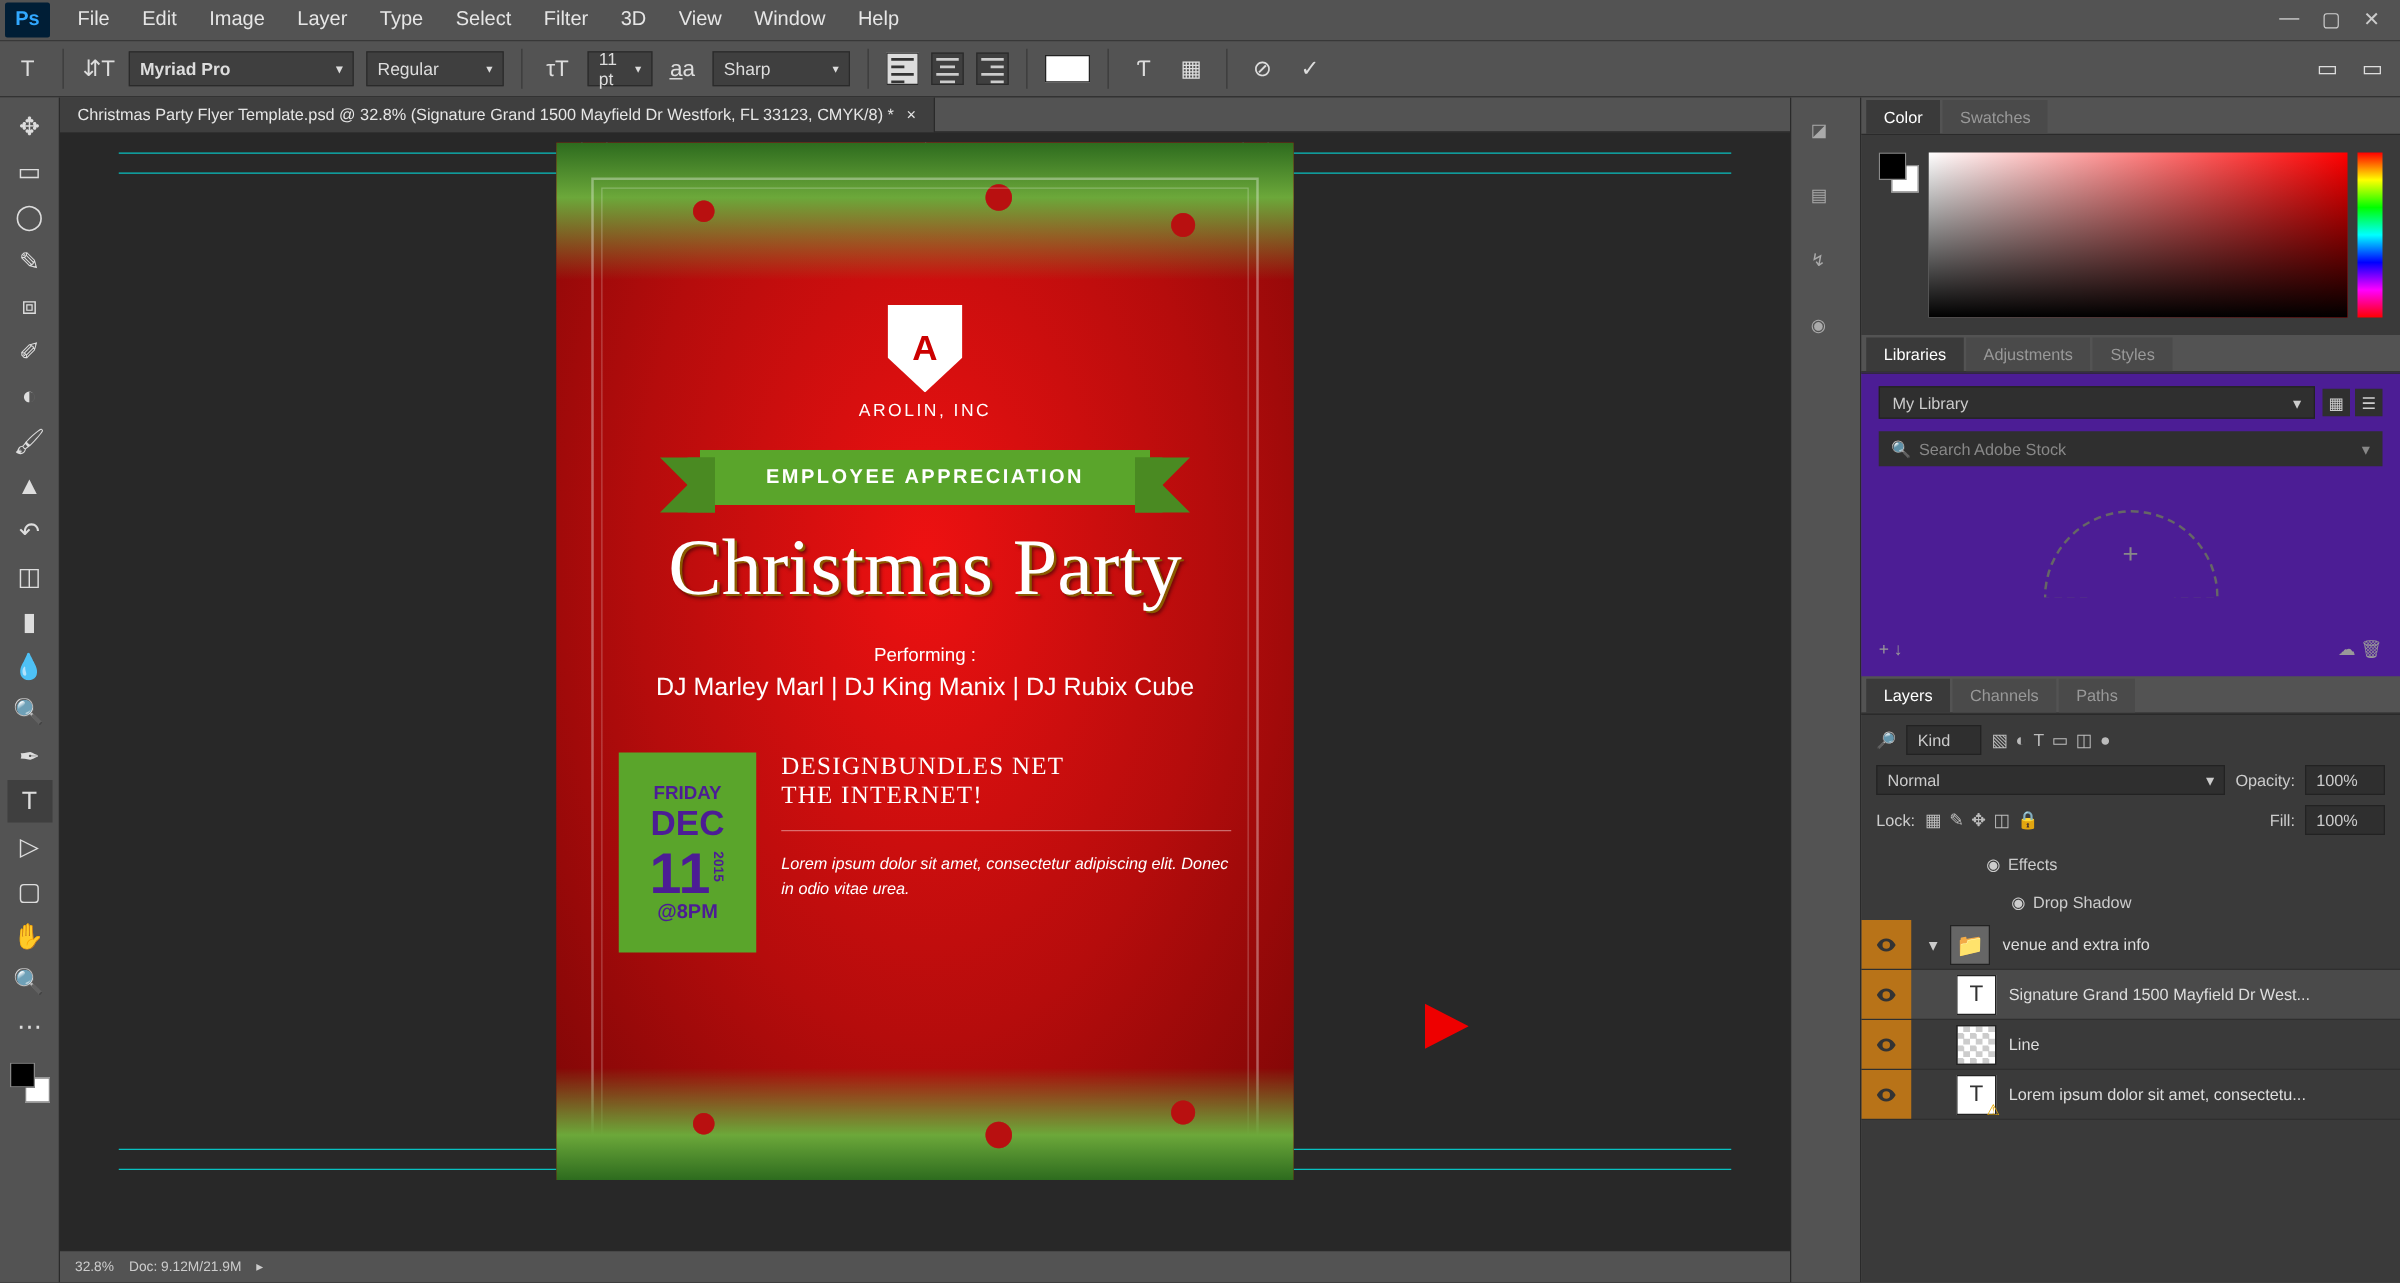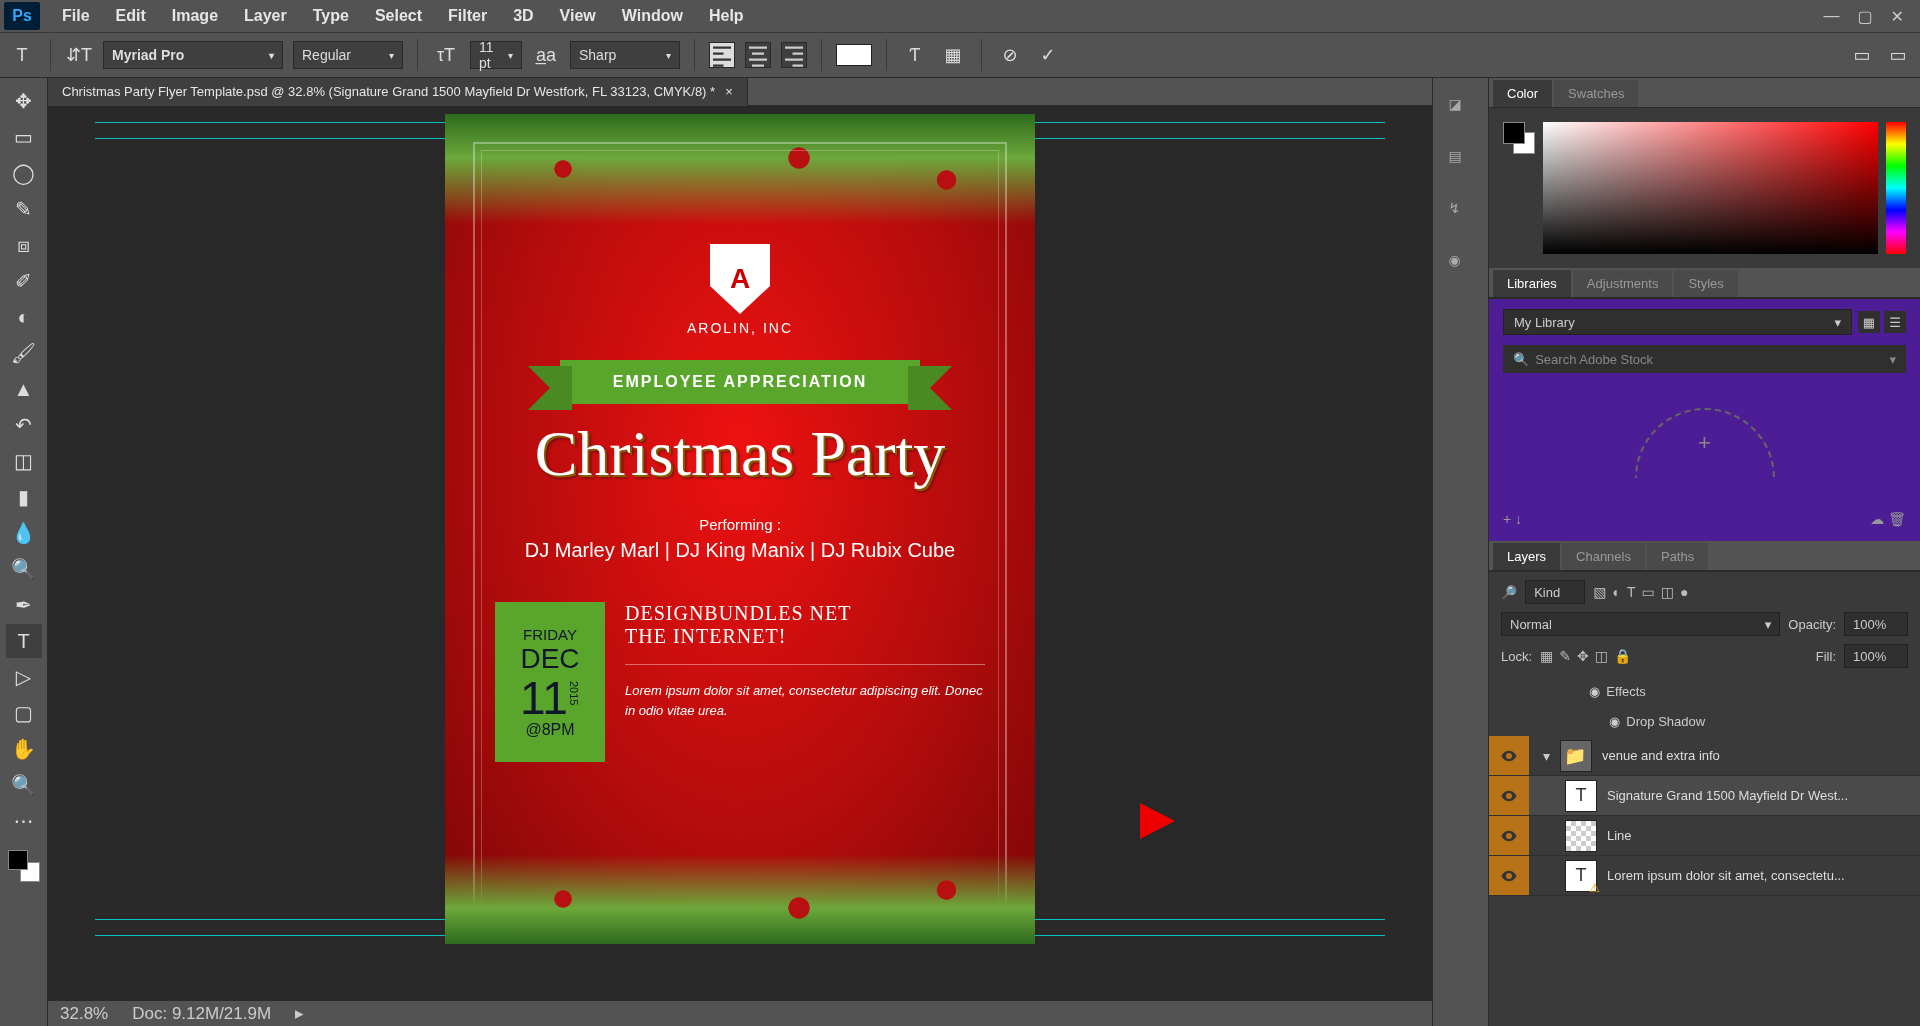--- a/index.html
+++ b/index.html
@@ -1,21 +1,21 @@
 <!DOCTYPE html>
 <html><head>
 <meta charset="utf-8">
 <style>
 * { margin:0; padding:0; box-sizing:border-box; font-family:'Segoe UI',Tahoma,sans-serif; user-select:none; }
 body { background:#535353; width:1920px; height:1026px; overflow:hidden; color:#ccc; font-size:14px; }
 
 
 .menubar { height:32px; background:#535353; display:flex; align-items:center; padding:0 4px; gap:2px; }
 .ps-logo { width:36px; height:28px; background:#001e36; color:#31a8ff; font-weight:700; font-size:16px; display:flex; align-items:center; justify-content:center; border-radius:2px; margin-right:8px; }
-.menu-item { padding:4px 12px; color:#e6e6e6; font-size:16px;font-weight:bold; }
+.menu-item { padding:4px 12px; color:#e6e6e6; font-size:16px; }
 .win-controls { margin-left:auto; display:flex; gap:18px; padding-right:12px; color:#ccc; font-size:16px; }
 
 
 .options { height:46px; background:#535353; border-top:1px solid #383838; border-bottom:1px solid #2a2a2a; display:flex; align-items:center; padding:0 8px; gap:10px; }
 .opt-icon { width:28px; height:28px; display:flex; align-items:center; justify-content:center; color:#ddd; font-size:18px; }
 .opt-field { background:#3f3f3f; border:1px solid #2a2a2a; height:28px; display:flex; align-items:center; padding:0 8px; font-size:14px; color:#ddd; }
 .opt-field.wide { width:180px;font-weight:bold; }
 .opt-field.med { width:110px; }
 .opt-field.sm { width:52px; }
 .opt-field .caret { margin-left:auto; font-size:10px; }
@@ -51,31 +51,31 @@
 .shield { width:60px; height:70px; margin:130px auto 6px; background:#fff; clip-path:polygon(0 0,100% 0,100% 60%,50% 100%,0 60%); display:flex; align-items:center; justify-content:center; color:#c00; font-weight:700; font-size:28px; }
 .company { text-align:center; color:#fff; font-size:14px; letter-spacing:2px; font-family:Arial; }
 .banner { width:360px; height:44px; background:#5aa52b; margin:24px auto 0; position:relative; display:flex; align-items:center; justify-content:center; color:#fff; font-weight:700; letter-spacing:2px; font-size:16px; }
 .banner::before,.banner::after{content:"";position:absolute;top:6px;width:0;height:0;border:22px solid #4a8a22;}
 .banner::before{left:-32px;border-left-color:transparent;}
 .banner::after{right:-32px;border-right-color:transparent;}
 .title { text-align:center; font-family:'Brush Script MT',cursive; font-size:64px; color:#fff; text-shadow:2px 2px 0 #8a5a00,3px 3px 3px rgba(0,0,0,.5); margin-top:18px; line-height:1; }
 .perf-label { text-align:center; color:#fff; font-size:15px; margin-top:30px; }
 .perf { text-align:center; color:#fff; font-size:20px; margin-top:6px; }
 .lower { display:flex; gap:20px; margin:40px 50px 0; }
-.datebox { width:110px; height:160px; background:#5aa52b; color:#0f172a; display:flex; flex-direction:column; align-items:center; justify-content:center; font-weight:400; }
+.datebox { width:110px; height:160px; background:#5aa52b; color:#4c1d95; display:flex; flex-direction:column; align-items:center; justify-content:center; font-weight:700; }
 .datebox .day{font-size:15px;}
 .datebox .mon{font-size:28px;}
 .datebox .num{font-size:46px;line-height:1;}
 .datebox .time{font-size:16px;}
 .lower-right { flex:1; color:#fff; }
 .hand { font-family:'Comic Sans MS',cursive; font-size:20px; letter-spacing:1px; }
 .hr { height:1px; background:rgba(255,255,255,.4); margin:16px 0; }
 .lorem { font-size:13px; font-style:italic; line-height:1.5; }
 
-.statusbar { height:26px; background:#535353; border-top:1px solid #2a2a2a; display:flex; align-items:center; padding:0 12px; gap:24px; font-size:17px; color:#ccc; }
+.statusbar { height:26px; background:#535353; border-top:1px solid #2a2a2a; display:flex; align-items:center; padding:0 12px; gap:12px; font-size:11px; color:#ccc; }
 
 .arrow { position:absolute; right:-140px; bottom:90px; color:#e00; }
 .arrow svg { width:130px; height:60px; }
 
 
 .dock { width:56px; background:#535353; border-left:1px solid #2a2a2a; display:flex; flex-direction:column; align-items:center; padding-top:18px; gap:28px; }
 .dock-icon { width:24px; height:24px; color:#aaa; }
 
 
 .panels { width:432px; background:#535353; border-left:1px solid #2a2a2a; display:flex; flex-direction:column; }

